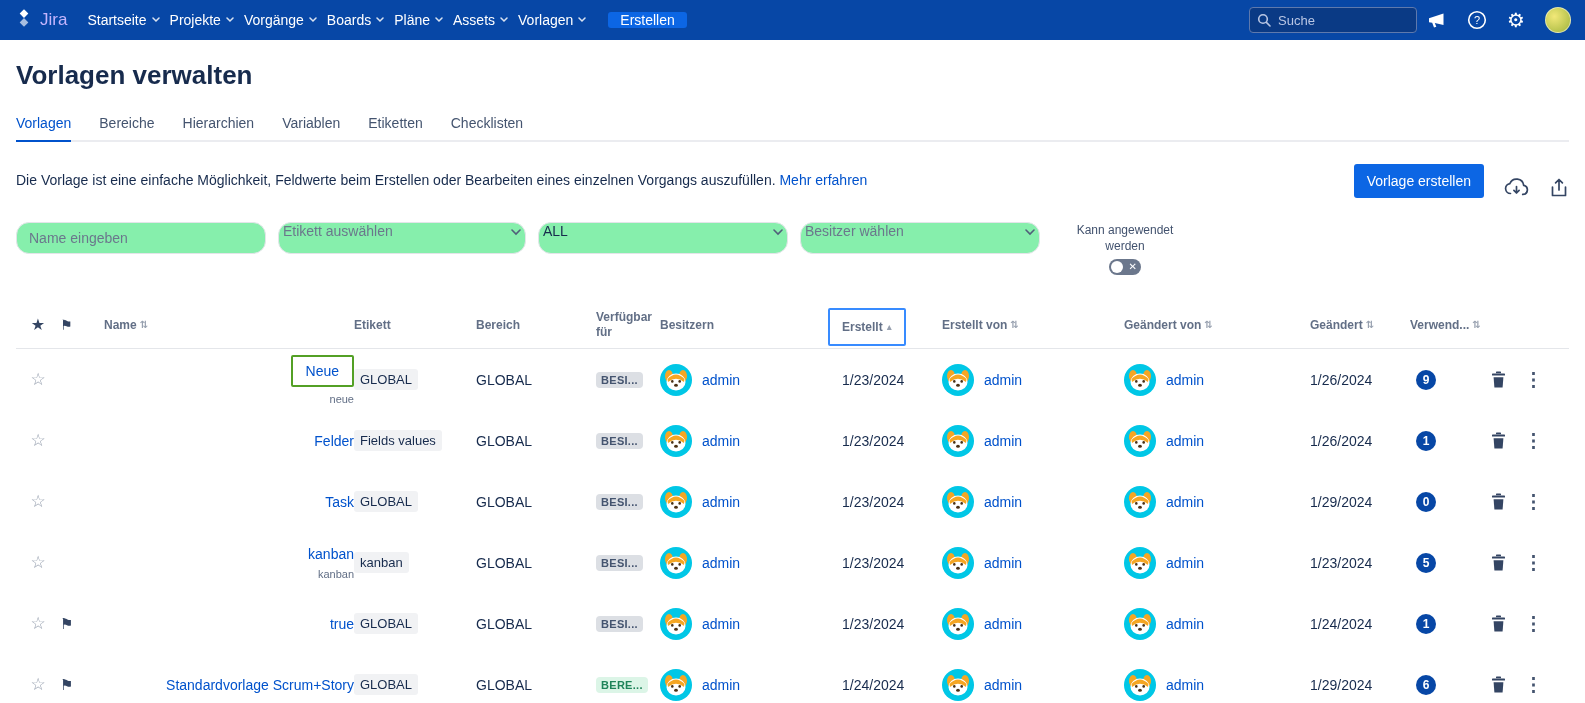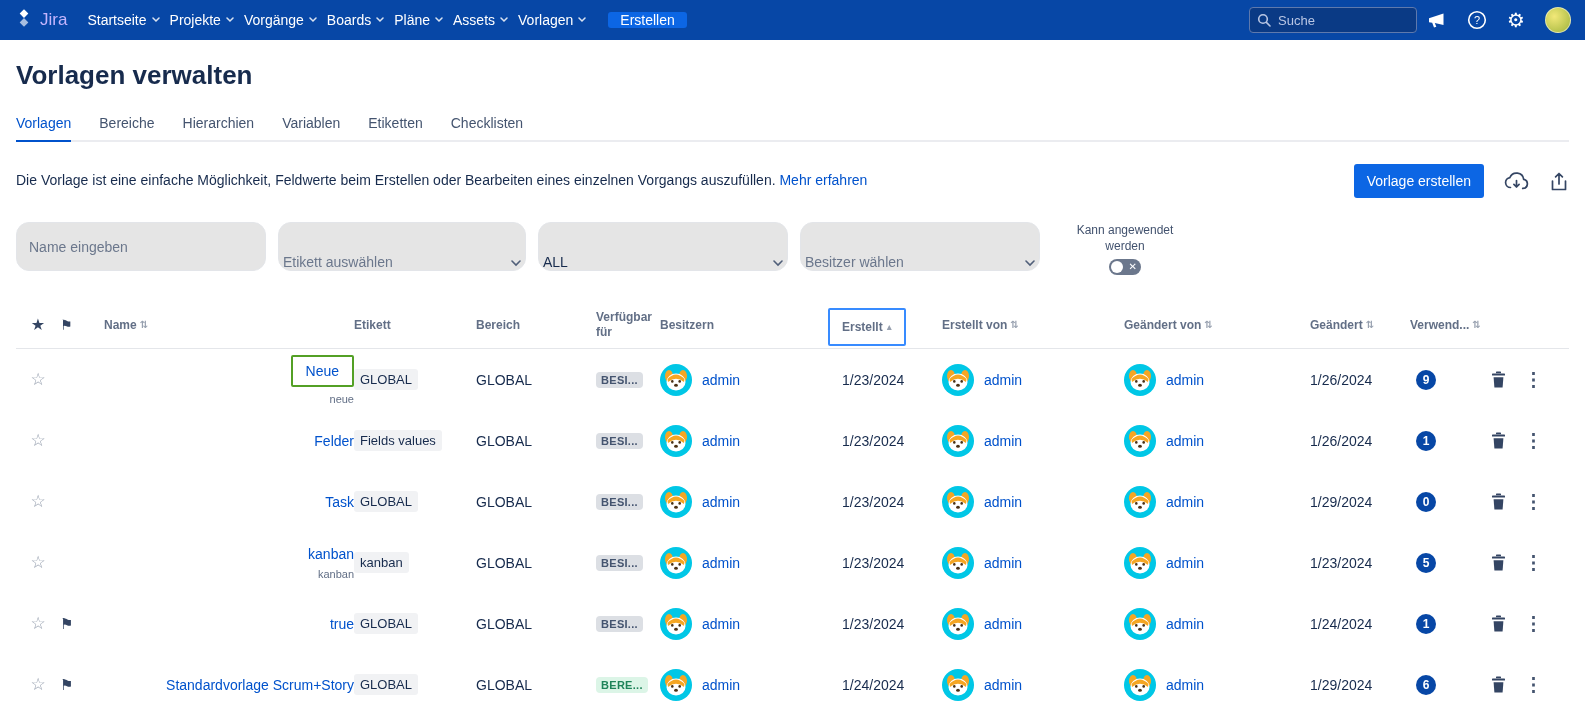--- a/index.html
+++ b/index.html
@@ -30,31 +30,31 @@
   .content { padding:0 16px; }
   .page-title { margin-top:20px; font-size:26px; font-weight:700; color:#172B4D; }
 
   .tabs { margin-top:24px; display:flex; gap:28px; border-bottom:2px solid #EBECF0; }
   .tab { font-size:14px; color:#44546F; padding-bottom:9px; cursor:pointer; border-bottom:2px solid transparent; margin-bottom:-2px; }
   .tab.active { color:#0052CC; border-bottom-color:#0052CC; font-weight:500; }
 
   .desc-row { margin-top:22px; display:flex; justify-content:space-between; align-items:flex-start; }
   .desc-text { font-size:14px; color:#172B4D; padding-top:8px; }
   a.inline-link { color:#0052CC; text-decoration:none; cursor:pointer; }
-  .desc-actions { display:flex; align-items:center; gap:20px; }
+  .desc-actions { display:flex; align-items:flex-end; gap:20px; }
   .primary-btn { background:#0C66E4; color:#fff; border:none; border-radius:3px; font-size:14px; font-weight:500;
     padding:9px 13px; cursor:pointer; font-family:inherit; }
   .tool-icon { color:#344563; cursor:pointer; display:flex; align-items:center; }
 
   
   .filters { margin-top:24px; display:flex; align-items:flex-start; gap:12px; }
-  .f-input, .f-select { height:49px; background:#e5e5e5; border:1px solid #E3E5E9; border-radius:13px; font-size:14px; }
+  .f-input, .f-select { height:32px; background:#86efac; border:1px solid #E3E5E9; border-radius:13px; font-size:14px; }
   .f-input { width:250px; padding:0 12px; color:#172B4D; font-family:inherit; }
   .f-input::placeholder { color:#6B778C; }
-  .f-select { display:flex; align-items:flex-end; justify-content:space-between; padding:0 4px; color:#6B778C; cursor:pointer; }
+  .f-select { display:flex; align-items:flex-start; justify-content:space-between; padding:0 4px; color:#6B778C; cursor:pointer; }
   .f-select .chev { color:#505F79; }
   .f-select.value-selected { color:#172B4D; }
   .w248{width:248px;} .w246{width:246px;} .w250{width:250px;} .w240{width:240px;}
   .toggle-group { margin-left:14px; width:118px; display:flex; flex-direction:column; align-items:center; }
   .toggle-label { font-size:12px; color:#42526E; text-align:center; line-height:1.35; }
   .toggle { margin-top:5px; width:32px; height:16px; border-radius:9px; background:#6B778C; position:relative; cursor:pointer; }
   .toggle .knob { position:absolute; left:2px; top:2px; width:12px; height:12px; background:#fff; border-radius:50%; }
   .toggle .cross { position:absolute; right:4px; top:1px; color:#fff; font-size:10px; line-height:14px; }
   .reset-btn { margin-left:12px; height:38px; background:#F1F2F4; border:none; border-radius:3px; color:#344563;
     font-size:14px; padding:0 17px; cursor:pointer; font-family:inherit; }

